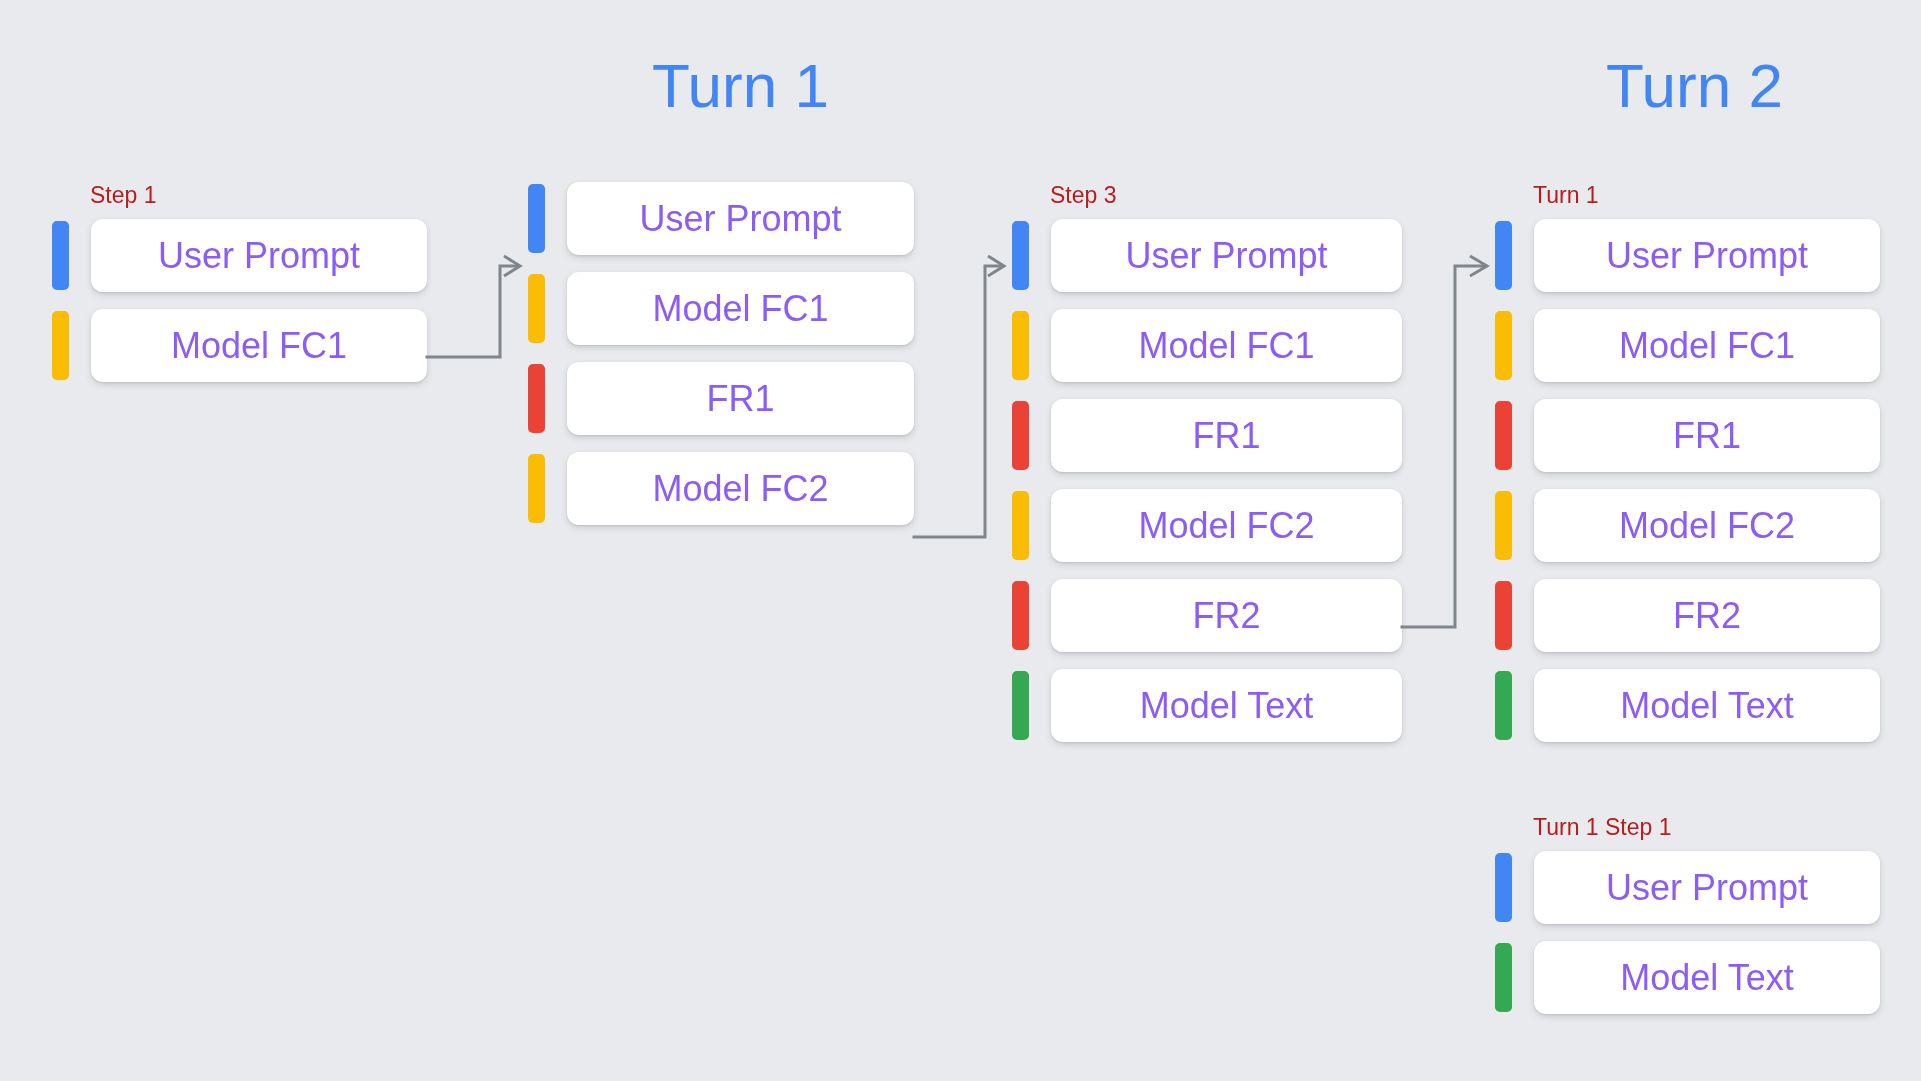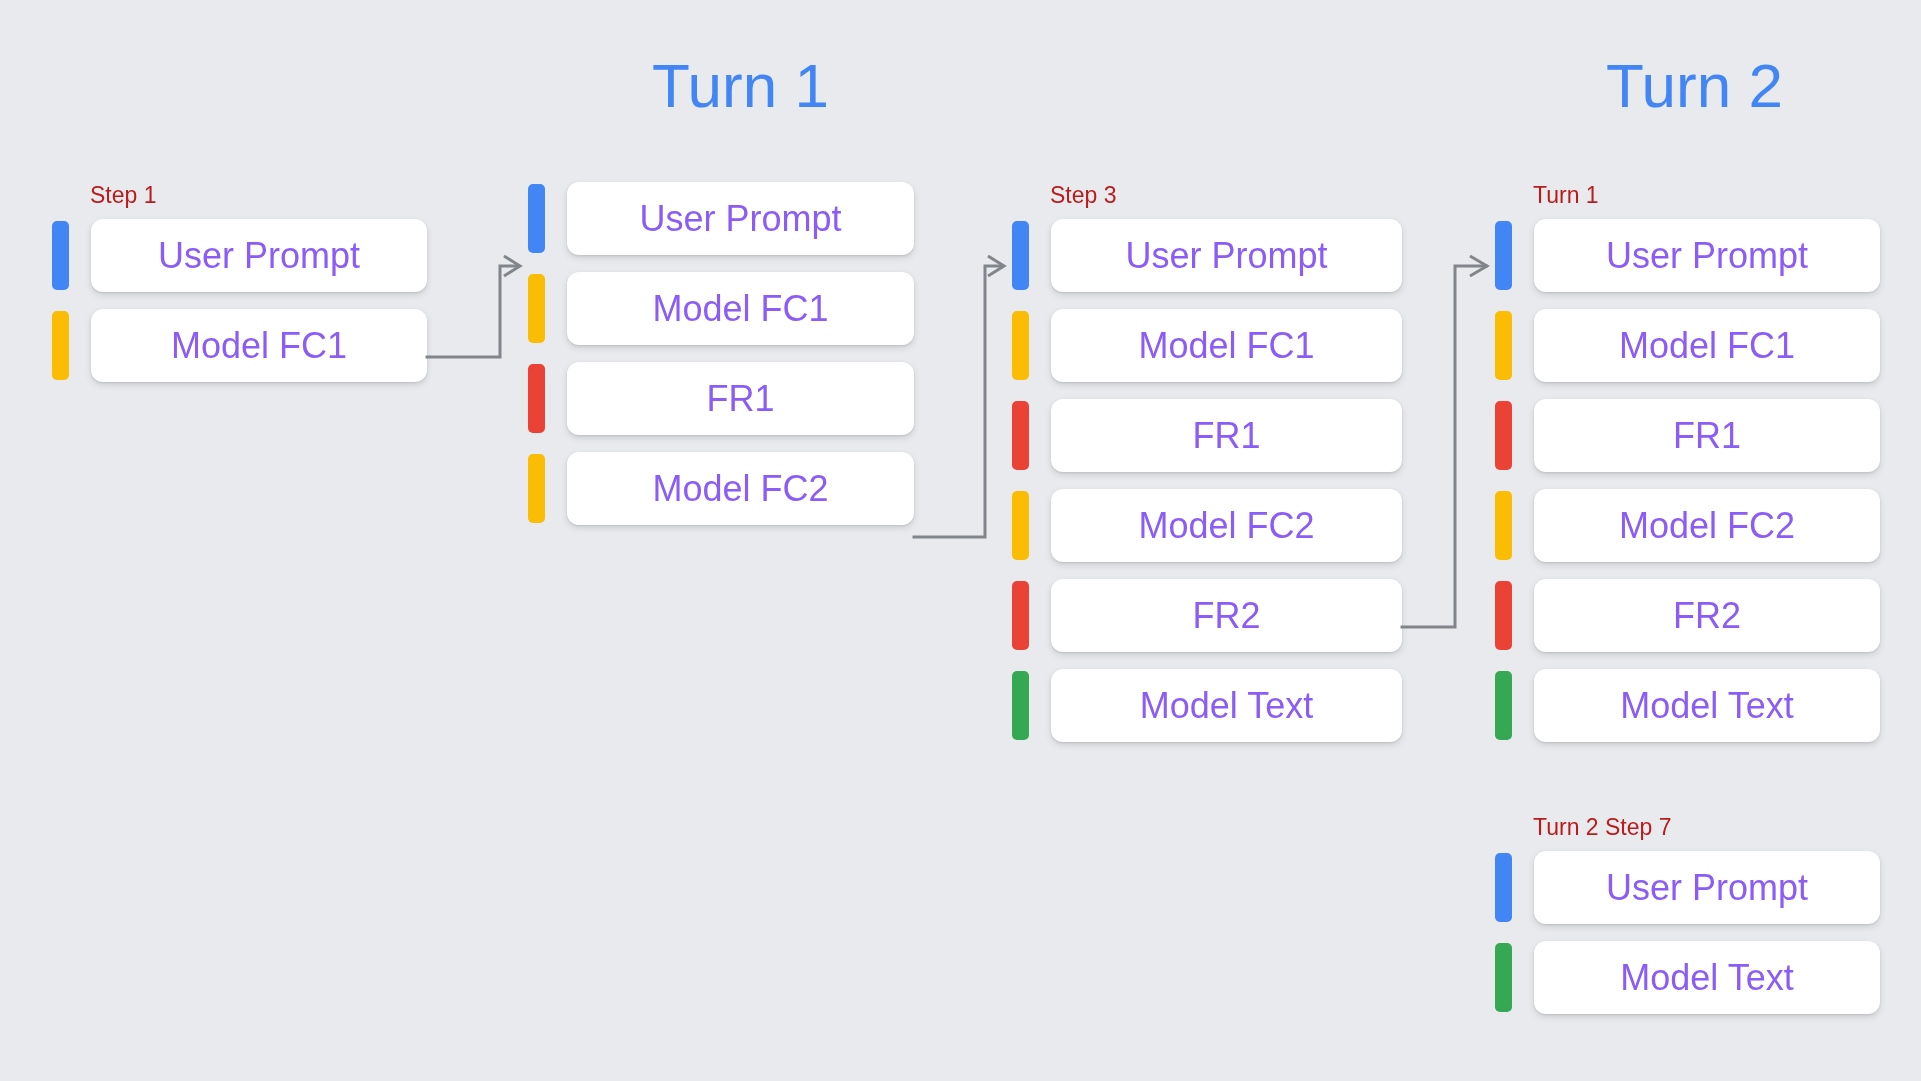--- a/index.html
+++ b/index.html
@@ -181,21 +181,21 @@
         <div class="card">FR2</div>
       </div>
       <div class="row">
         <div class="bar green"></div>
         <div class="card">Model Text</div>
       </div>
     </div>
   </div>
 
   <div class="column" id="col-turn2-step1" style="left:1495px; top:814px; width:385px;">
-    <span class="col-label">Turn 2 Step 7</span>
+    <span class="col-label">Turn 1 Step 1</span>
     <div class="rows">
       <div class="row">
         <div class="bar blue"></div>
         <div class="card">User Prompt</div>
       </div>
       <div class="row">
         <div class="bar green"></div>
         <div class="card">Model Text</div>
       </div>
     </div>

